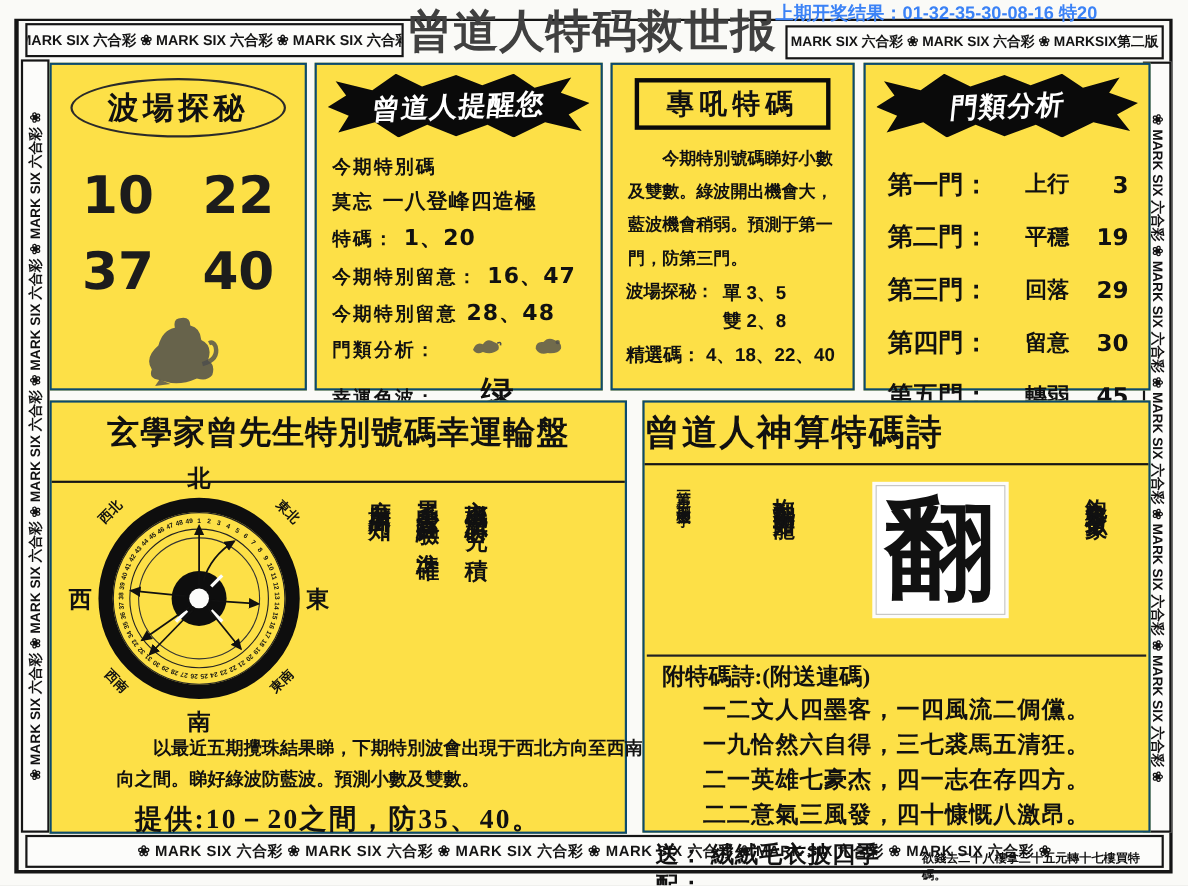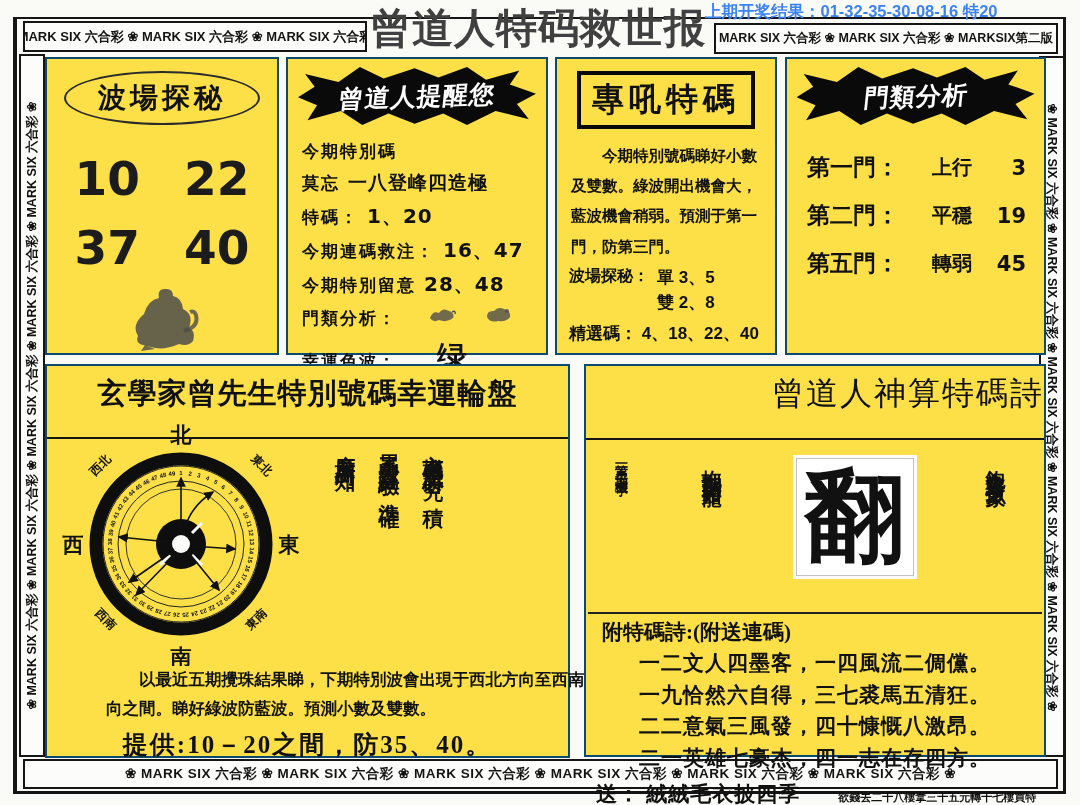--- a/index.html
+++ b/index.html
@@ -60,21 +60,21 @@
   .remind-lines { padding:2px 12px 0 14px;text-align:right; }
   .r-line { display:flex; align-items:baseline; margin-top:7px; font-weight:bold; }
   .r-label { font-size:17px; letter-spacing:2px; font-family:"Liberation Serif", serif; }
   .r-value { font-size:19px; margin-left:8px; letter-spacing:1px; }
   .r-value.nums { font-size:20px; font-family:"DejaVu Sans", sans-serif; }
   .r-green { font-size:30px; margin-left:40px; font-weight:bold; }
   .zodiac-pair { display:flex; gap:26px; margin-left:30px; filter:blur(.5px); }
 
   
   .frame-title { margin:12px auto 8px; width:178px; border:4px solid #0a0a0a; padding:3px 0;
-                 text-align:center; font-size:32px; font-weight:900; letter-spacing:5px;
+                 text-align:center; font-size:25px; font-weight:900; letter-spacing:5px;
                  font-family:"Liberation Serif", serif; }
   .zh-para { padding:4px 14px 0 14px; font-size:15.5px; line-height:1.95; text-indent:2em;
              font-weight:bold; font-family:"Liberation Serif", serif; }
   .zh-tails { padding:4px 10px 0 12px; display:flex; font-weight:bold; }
   .zh-tails .lbl { font-size:16px; }
   .zh-tails .vals { margin-left:8px; font-size:17px; }
   .zh-tails .vals div { margin-bottom:2px; }
   .zh-sel { padding:6px 10px 0 12px; font-weight:bold; font-size:17px; }
   .zh-sel .lbl { font-size:17px; }
 
@@ -91,21 +91,21 @@
   .wheel-svg { position:absolute; left:12px; top:56px; }
   .vcols { position:absolute; left:268px; top:72px; height:240px; writing-mode:vertical-rl;
            font-size:21px; font-weight:bold; font-family:"Liberation Serif", serif; letter-spacing:4px; }
   .vcols .vcol { margin-left:16px; }
   .wheel-para { position:absolute; left:14px; top:300px; width:496px; font-size:16.5px; line-height:1.75;
                 text-indent:2em; font-weight:bold; font-family:"Liberation Serif", serif;margin-left:45px; }
   .wheel-offer { position:absolute; left:0; top:362px; width:100%; text-align:center; font-size:25px;
                  font-weight:bold; letter-spacing:2px; font-family:"Liberation Serif", serif; }
 
   
-  .poem-title { padding:6px 0 22px; text-align:right; font-size:32px; font-weight:400;
+  .poem-title { padding:6px 0 5px; text-align:left; font-size:32px; font-weight:700;
                 border-bottom:2px solid #151515; font-family:"Liberation Serif", serif; letter-spacing:2px; }
   .poem-vrow { display:flex; justify-content:space-between; align-items:flex-start;
                padding:14px 34px 0 26px; height:168px; }
   .vtext { writing-mode:vertical-rl; font-weight:bold; font-family:"Liberation Serif", serif; }
   .v-issue { font-size:13px; letter-spacing:2px; }
   .v-verse { font-size:20px; letter-spacing:3px; }
   .big-char-box { width:118px; height:118px; border:1px solid #c2c2c0; background:#fff;
                   display:flex; align-items:center; justify-content:center; margin-top:4px;
                   box-shadow:0 0 0 3px #fcfcfa; }
   .big-char-box span { font-size:100px; font-weight:900; line-height:1; font-family:"Liberation Serif", serif; }
@@ -169,21 +169,21 @@
       </div>
       <div class="r-line">
         <span class="r-label">莫忘</span>
         <span class="r-value">一八登峰四造極</span>
       </div>
       <div class="r-line">
         <span class="r-label">特碼：</span>
         <span class="r-value nums">1、20</span>
       </div>
       <div class="r-line">
-        <span class="r-label">今期連碼救注：</span>
+        <span class="r-label">今期特別留意：</span>
         <span class="r-value nums">16、47</span>
       </div>
       <div class="r-line">
         <span class="r-label">今期特別留意</span>
         <span class="r-value nums">28、48</span>
       </div>
       <div class="r-line">
         <span class="r-label">門類分析：</span>
         <span class="zodiac-pair">
           <svg width="30" height="19" viewBox="0 0 30 19">
@@ -226,20 +226,30 @@
     <div class="ml-rows">
         <div class="ml-row">
           <span class="ml-door">第一門：</span>
           <span class="ml-trend">上行</span>
           <span class="ml-num">3</span>
         </div>
         <div class="ml-row">
           <span class="ml-door">第二門：</span>
           <span class="ml-trend">平穩</span>
           <span class="ml-num">19</span>
+        </div>
+        <div class="ml-row">
+          <span class="ml-door">第三門：</span>
+          <span class="ml-trend">回落</span>
+          <span class="ml-num">29</span>
+        </div>
+        <div class="ml-row">
+          <span class="ml-door">第四門：</span>
+          <span class="ml-trend">留意</span>
+          <span class="ml-num">30</span>
         </div>
         <div class="ml-row">
           <span class="ml-door">第五門：</span>
           <span class="ml-trend">轉弱</span>
           <span class="ml-num">45</span>
         </div>
       </div>
   </div>
 
   <div class="cbox box-wheel">
@@ -356,22 +366,22 @@
       <div class="big-char-box">
         <span>翻</span>
       </div>
       <div class="vtext v-verse">飽食終日身似象</div>
     </div>
     <div class="poem-divider"></div>
     <div class="poem-sub">附特碼詩:(附送連碼)</div>
     <div class="poem-lines">
         <div class="poem-line">一二文人四墨客，一四風流二倜儻。</div>
         <div class="poem-line">一九恰然六自得，三七裘馬五清狂。</div>
+        <div class="poem-line">二一英雄七豪杰，四一志在存四方。</div>
         <div class="poem-line">二二意氣三風發，四十慷慨八激昂。</div>
-        <div class="poem-line">二一英雄七豪杰，四一志在存四方。</div>
       </div>
     <div class="gift-row">
       <span class="gift-label">送： 絨絨毛衣披四季配：</span>
       <span class="gift-note">欲錢去二十八樓拿三十五元轉十七樓買特碼。</span>
     </div>
   </div>
 
 </div>
 
 </body></html>

